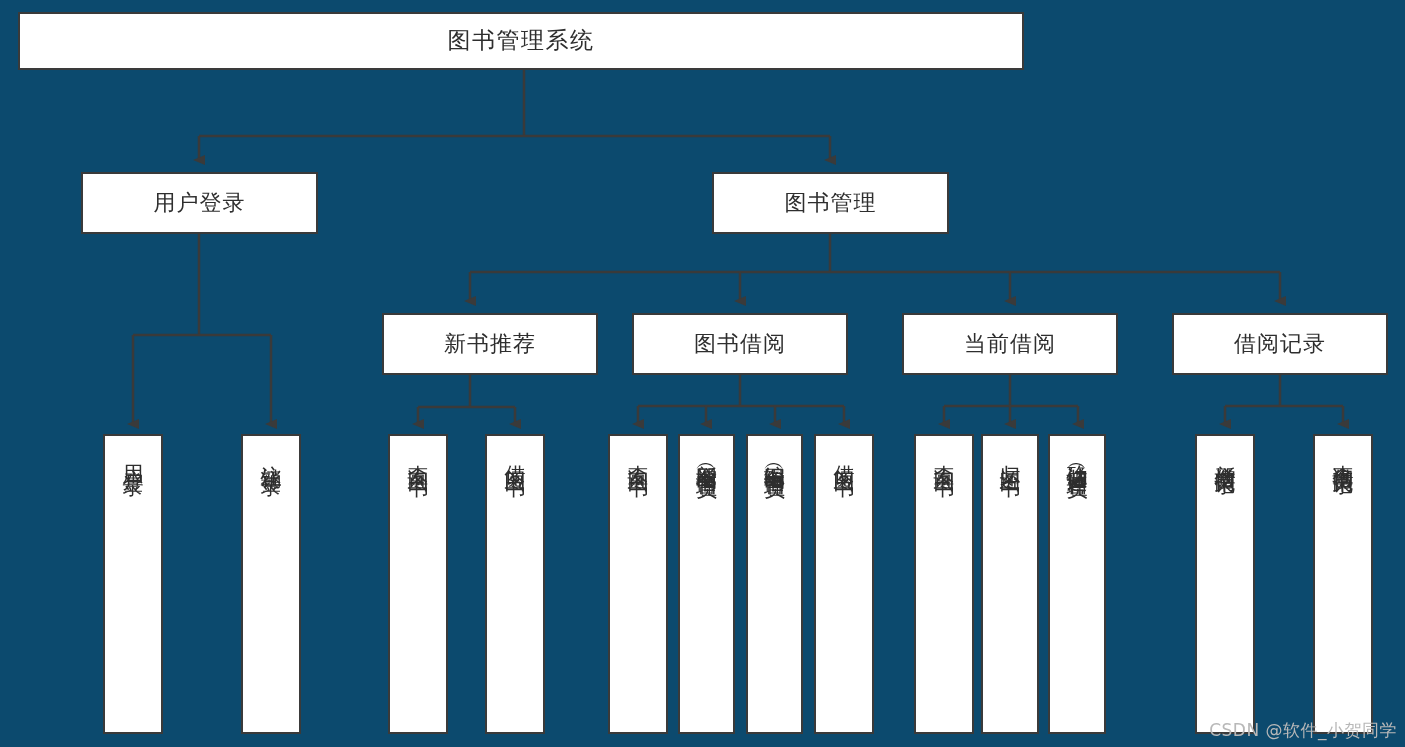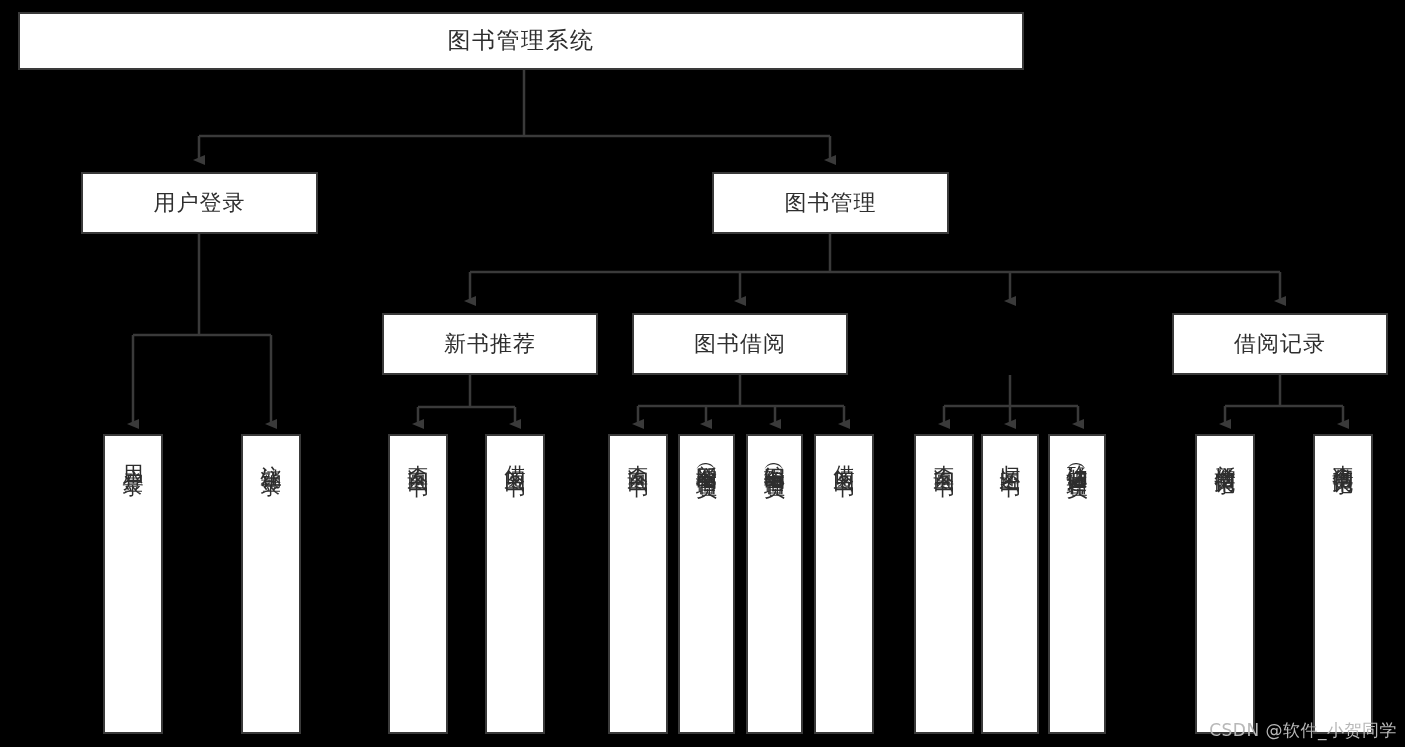--- a/index.html
+++ b/index.html
@@ -7,21 +7,21 @@
     padding: 0;
     background: #ffffff;
   }
   body {
     font-family: "DejaVu Sans", "Liberation Sans", sans-serif;
   }
   #canvas {
     position: relative;
     width: 1405px;
     height: 747px;
-    background: #000000;
+    background: #0c4a6e;
     overflow: hidden;
   }
   svg#wires {
     position: absolute;
     left: 0;
     top: 0;
     width: 1405px;
     height: 747px;
     pointer-events: none;
   }
@@ -139,20 +139,23 @@
   </div>
 
   <div class="node horiz" style="left:362px; top:313px; width:216px; height:62px;margin-left:20px;">
     <span>新书推荐</span>
   </div>
 
   <div class="node horiz" style="left:632px; top:313px; width:216px; height:62px;justify-content:center;">
     <span>图书借阅</span>
   </div>
 
+  <div class="node horiz" style="left:902px; top:313px; width:216px; height:62px;">
+    <span>当前借阅</span>
+  </div>
 
   <div class="node horiz" style="left:1172px; top:313px; width:216px; height:62px;">
     <span>借阅记录</span>
   </div>
 
   <div class="node leaf" style="left:103px; top:434px; width:60px; height:300px;">
     <span class="vtext">用户登录</span>
   </div>
 
   <div class="node leaf" style="left:241px; top:434px; width:60px; height:300px;">

